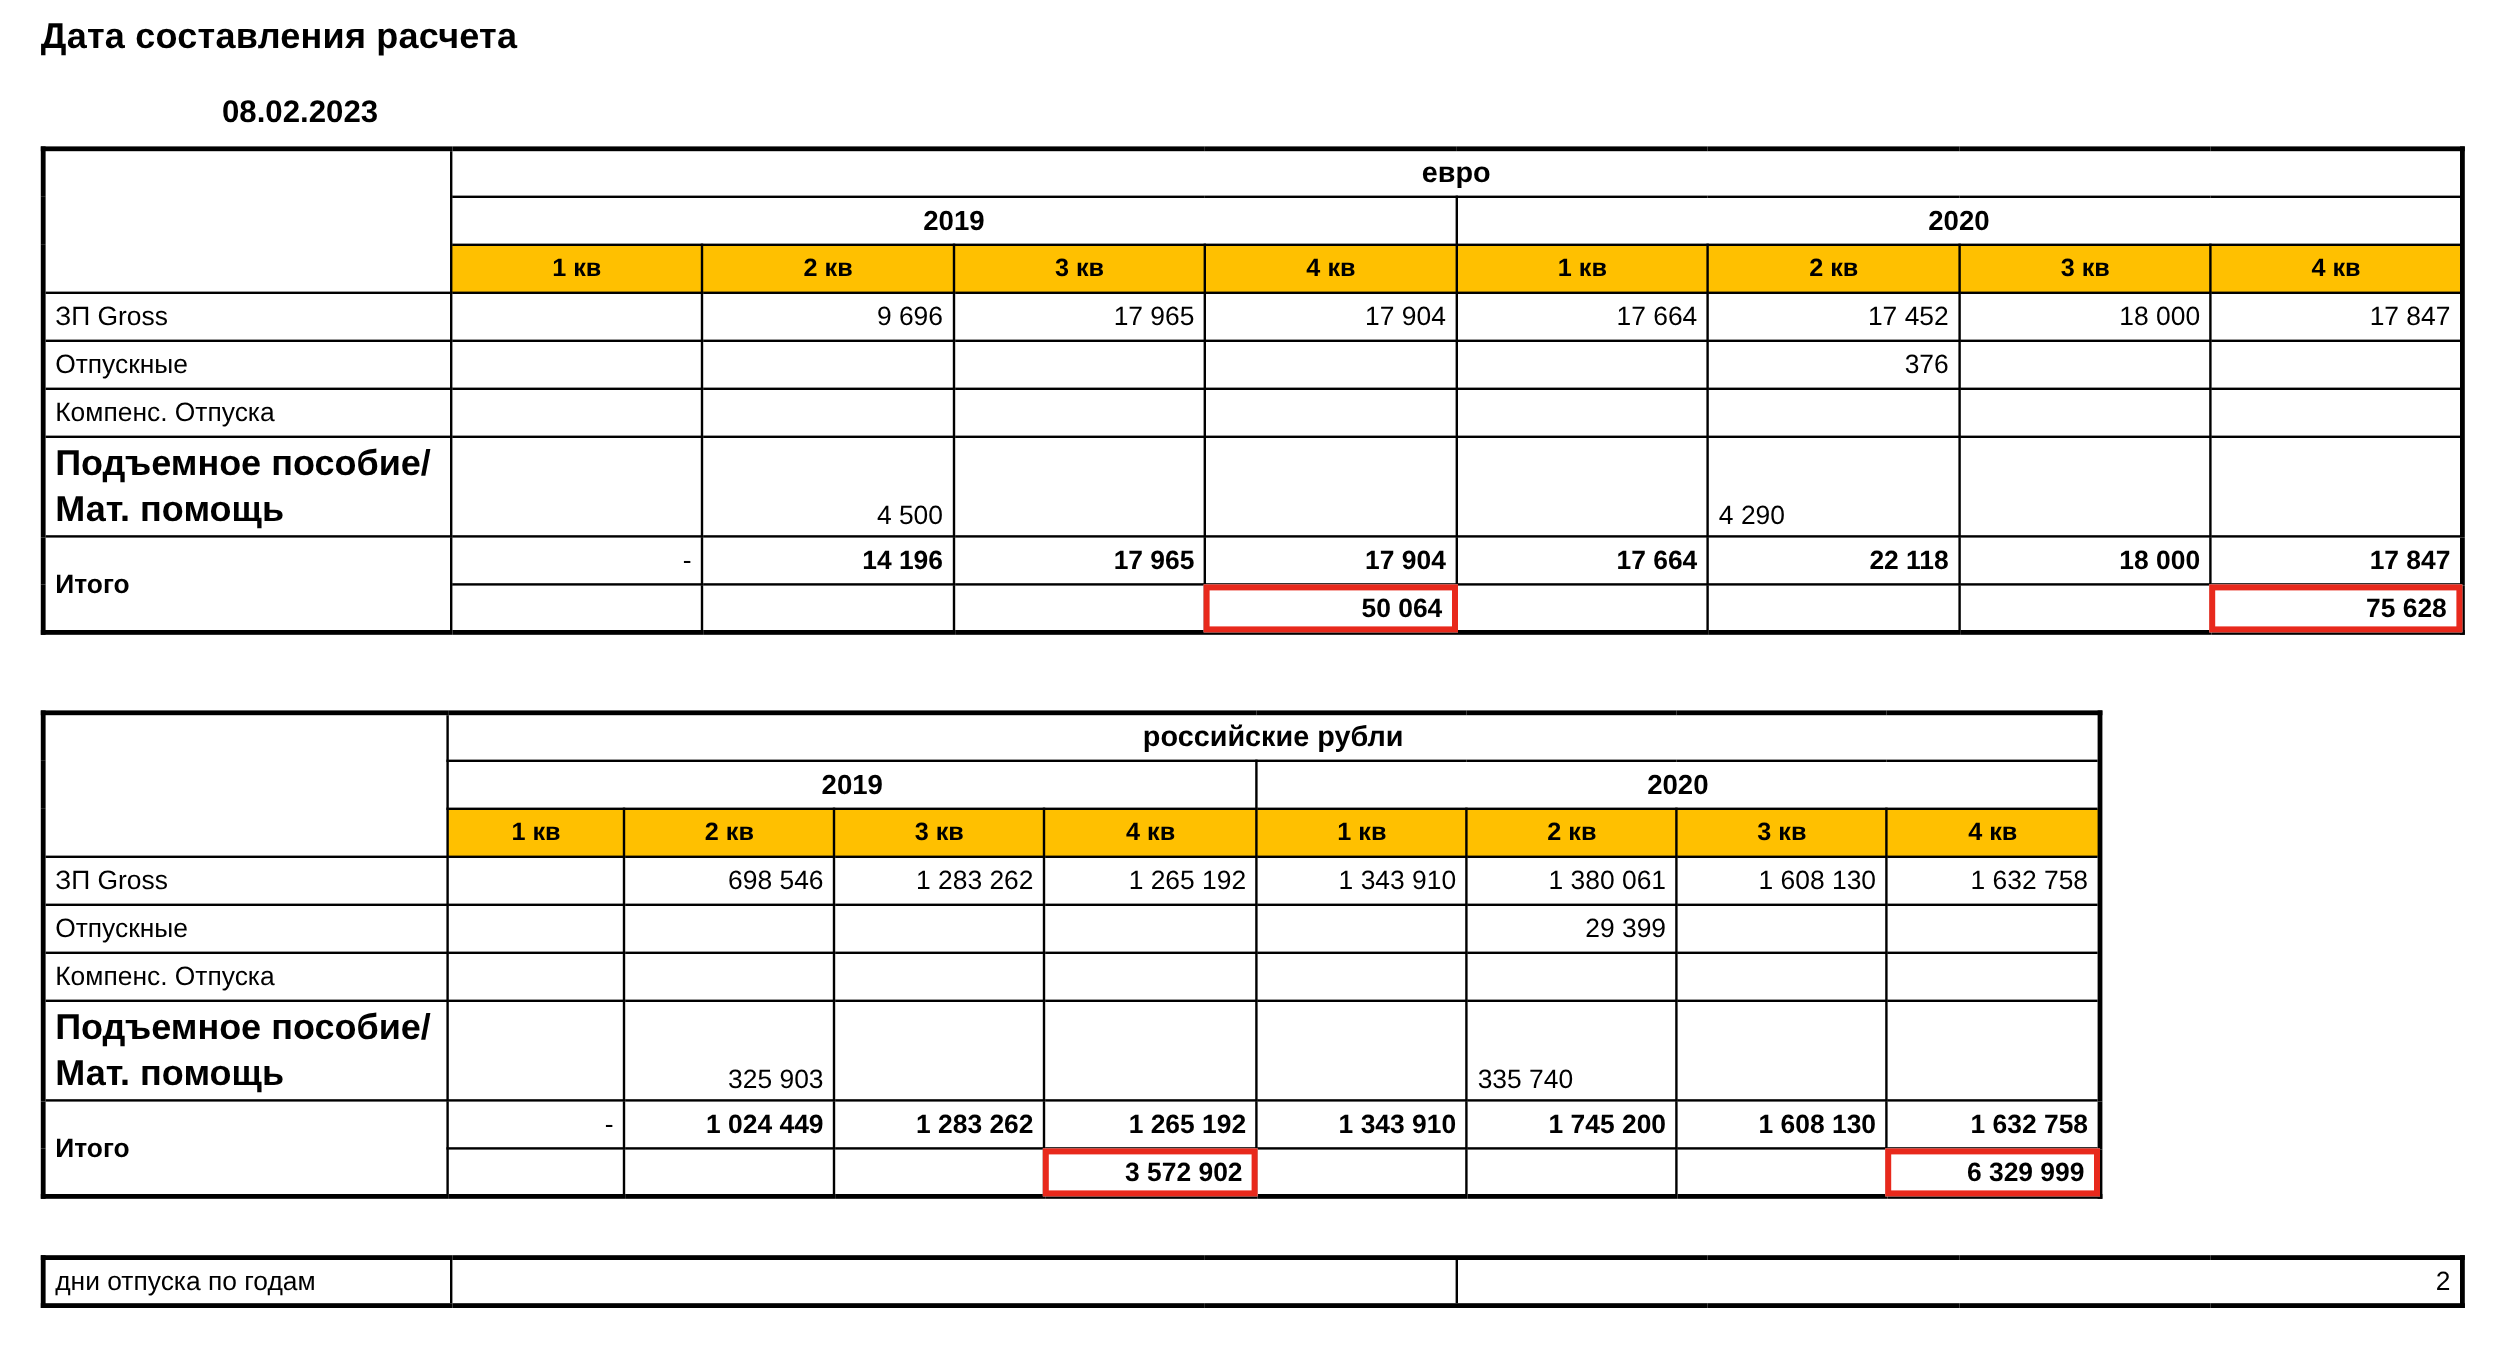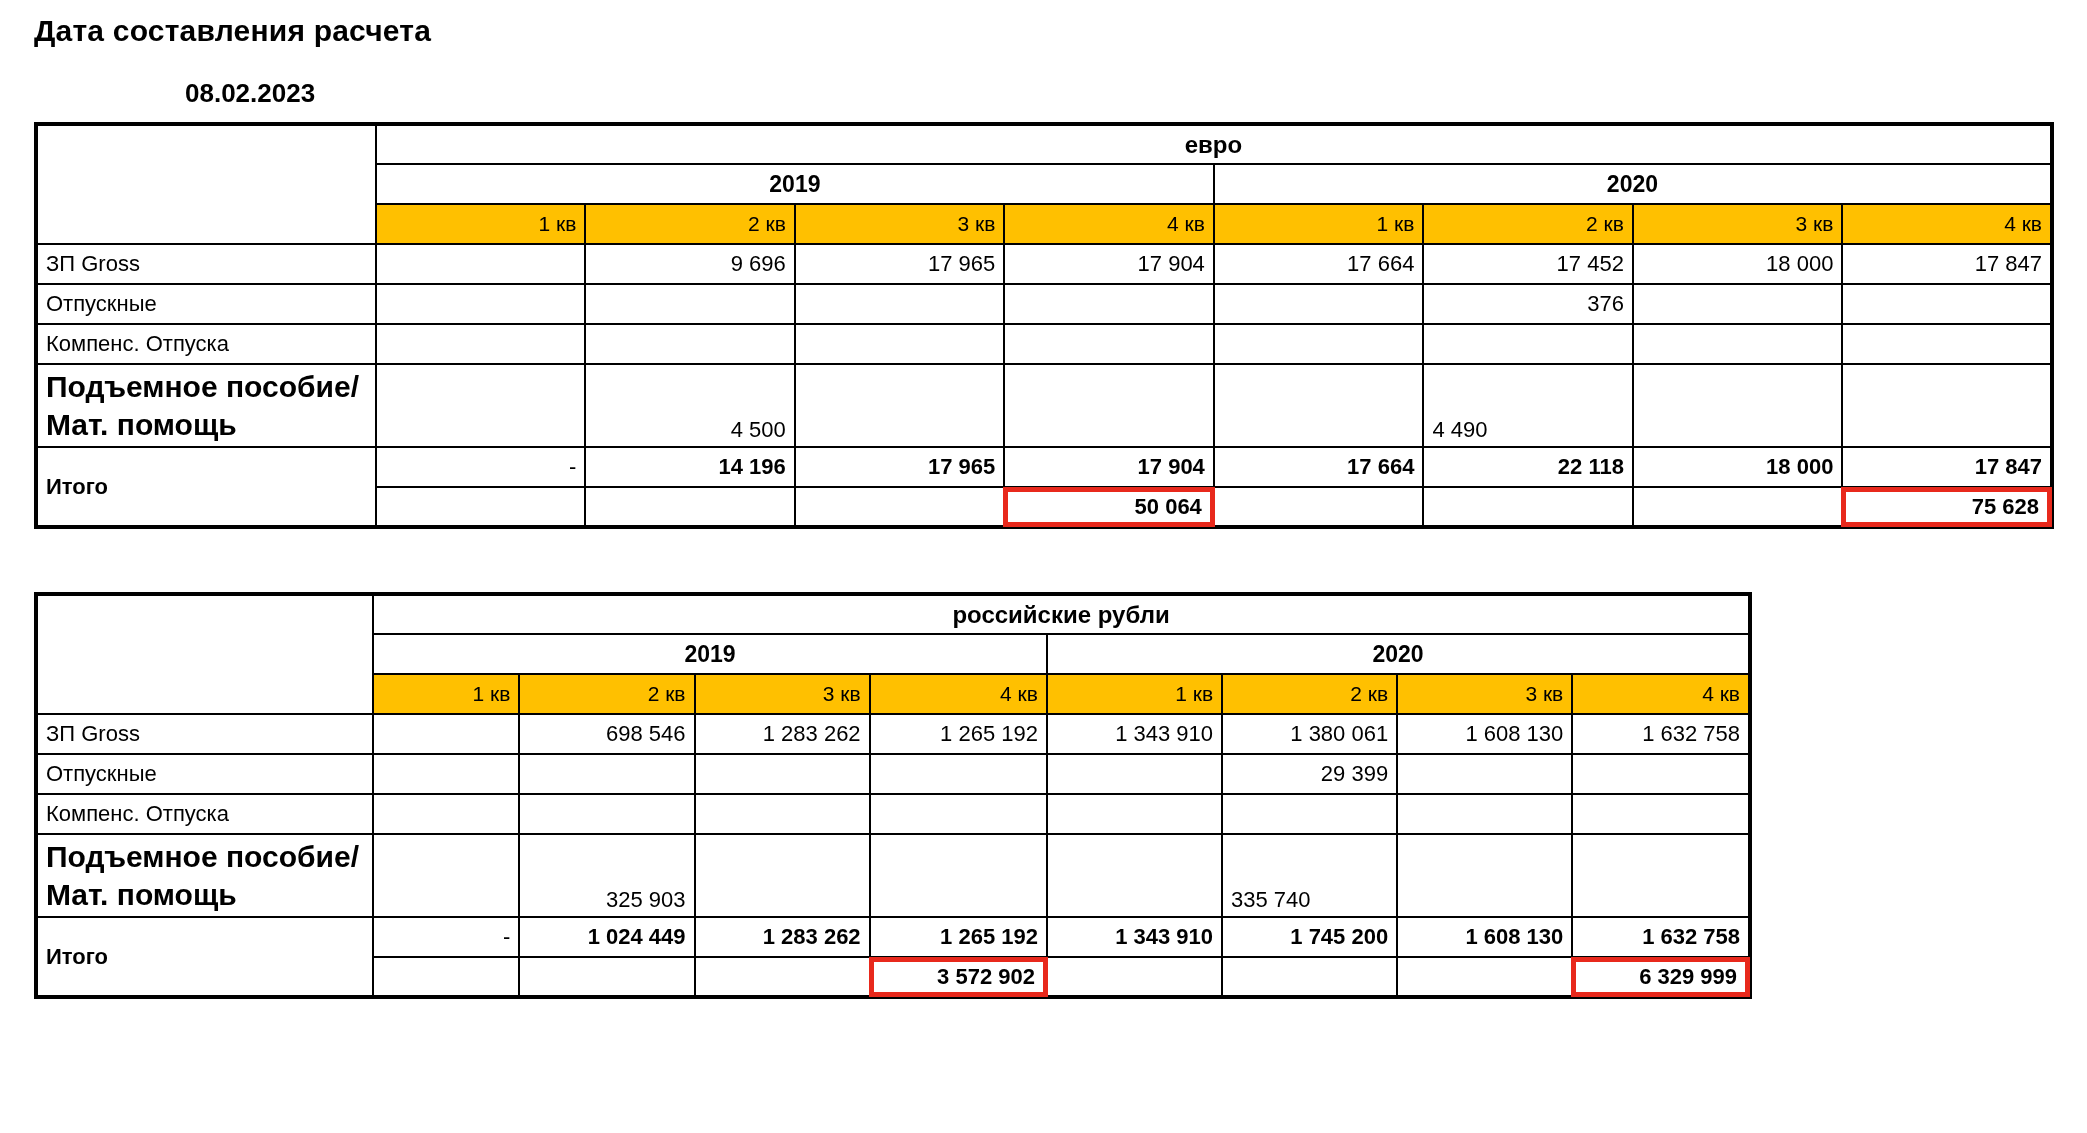--- a/index.html
+++ b/index.html
@@ -85,22 +85,22 @@
     height: 46px;
   }
   .year-head {
     text-align: center;
     font-weight: bold;
     font-size: 23px;
     height: 44px;
   }
   .q-head {
     background: #FFC000 !important;
-    text-align: right;
-    font-weight: normal;
+    text-align: center;
+    font-weight: bold;
     font-size: 21px;
     height: 38px;
   }
   .rowlabel {
     text-align: left;
     font-size: 22px;
     white-space: nowrap;
   }
   .num {
     text-align: right;
@@ -228,21 +228,21 @@
         <tr>
           <td class="rowlabel thick-left tall two-line">
             <div>Подъемное пособие/</div>
             <div>Мат. помощь</div>
           </td>
           <td class="num tall"></td>
           <td class="num tall" style="vertical-align:bottom;">4 500</td>
           <td class="num tall"></td>
           <td class="num tall"></td>
           <td class="num tall"></td>
-          <td class="num tall" style="vertical-align:bottom;text-align:left;">4 490</td>
+          <td class="num tall" style="vertical-align:bottom;text-align:left;">4 290</td>
           <td class="num tall"></td>
           <td class="num tall thick-right"></td>
         </tr>
 
         <tr>
           <td rowspan="2" class="itogo-label thick-left thick-bottom">Итого</td>
           <td class="num" style="text-align:right;">-</td>
           <td class="num bold">14 196</td>
           <td class="num bold">17 965</td>
           <td class="num bold">17 904</td>
@@ -372,14 +372,36 @@
           <td class="num thick-bottom"></td>
           <td class="num thick-bottom"></td>
           <td class="num thick-bottom thick-right highlight">
             <span class="highlight-box">6 329 999</span>
           </td>
         </tr>
       </tbody>
     </table>
   </div>
 
+  <div class="block-days">
+    <table class="grid">
+      <colgroup>
+        <col class="c-label">
+          <col class="c-q">
+          <col class="c-q">
+          <col class="c-q">
+          <col class="c-q">
+        <col class="c-q">
+          <col class="c-q">
+          <col class="c-q">
+          <col class="c-q">
+      </colgroup>
+      <tbody>
+        <tr>
+          <td class="days-label thick-left thick-top thick-bottom">дни отпуска по годам</td>
+          <td colspan="4" class="days-val thick-top thick-bottom"></td>
+          <td colspan="4" class="days-val thick-top thick-bottom thick-right">2</td>
+        </tr>
+      </tbody>
+    </table>
+  </div>
 
 </div>
 
 </body></html>

